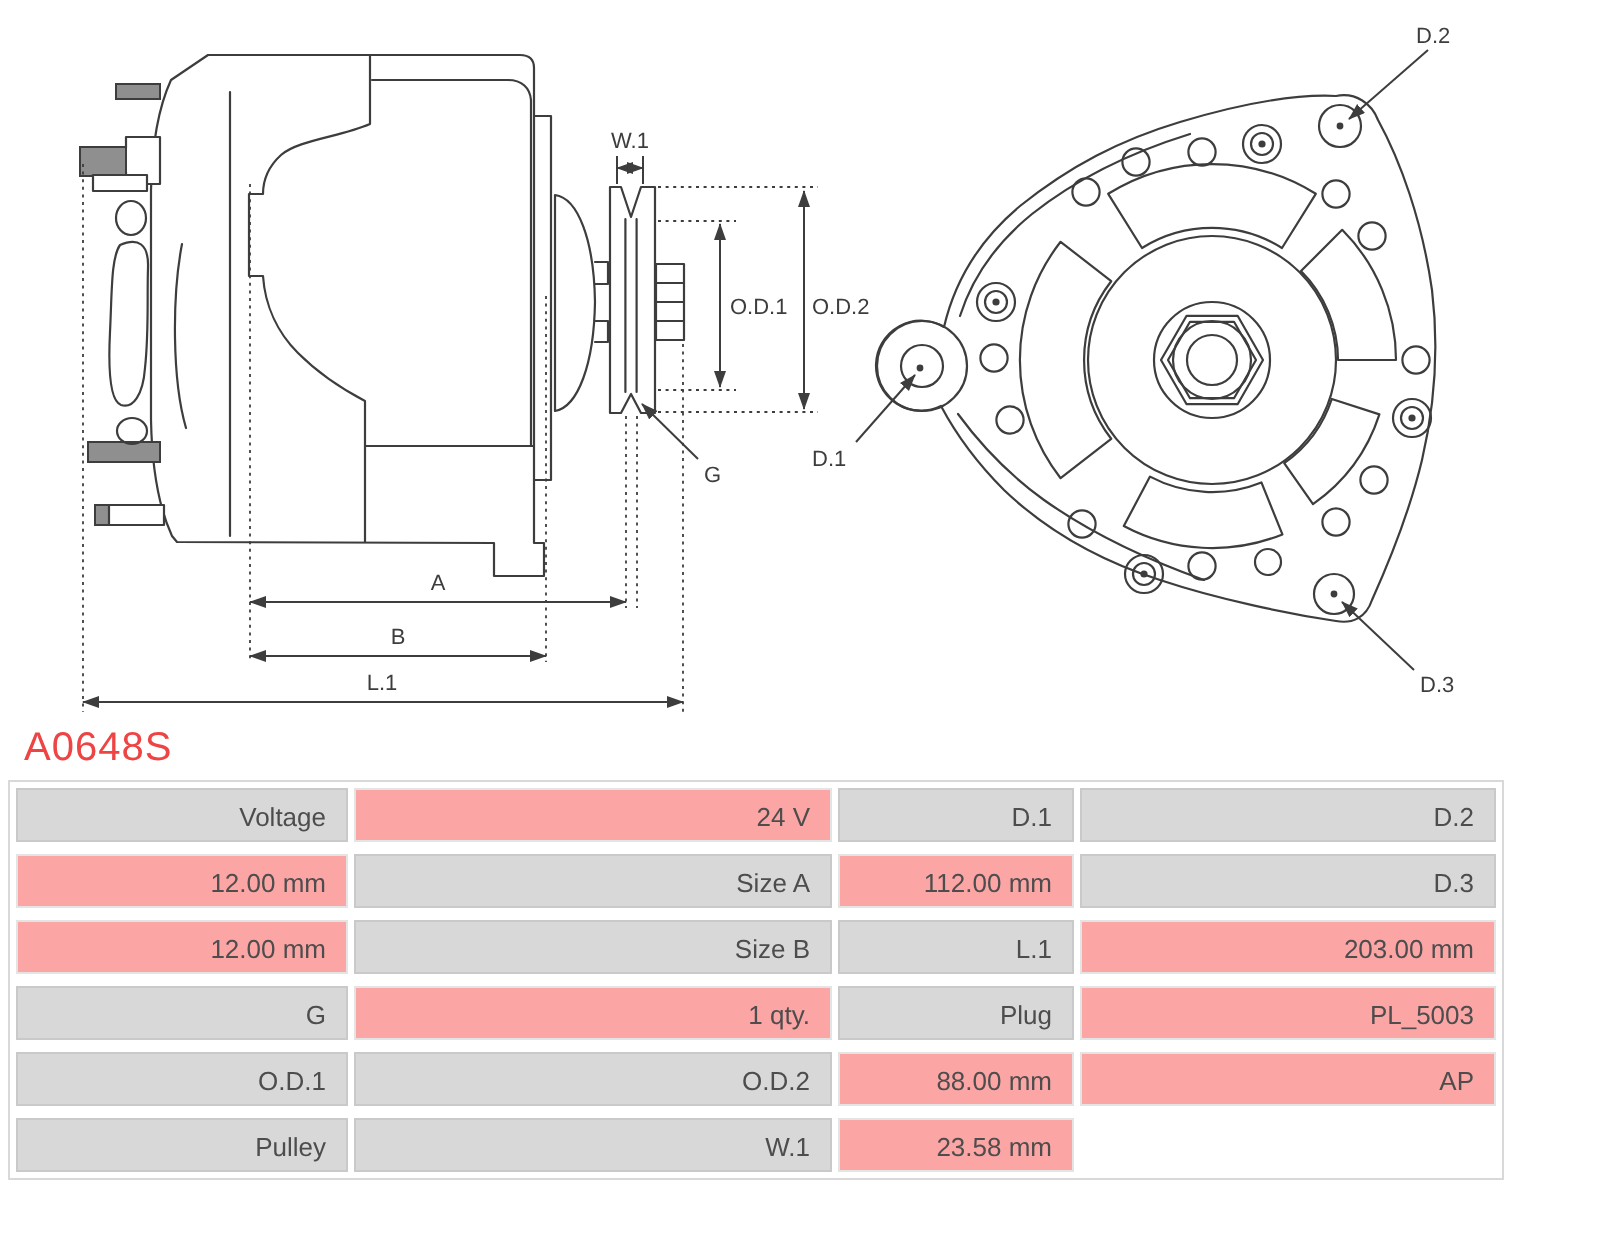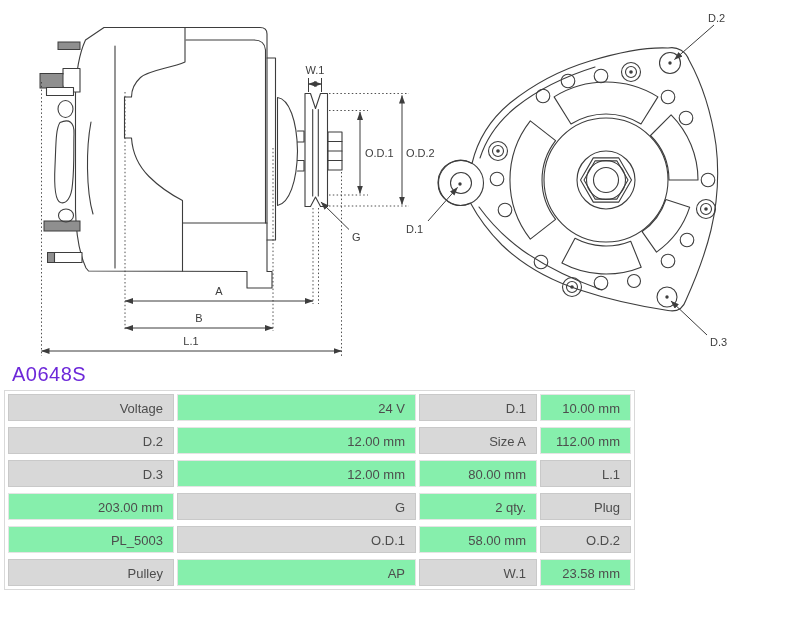--- a/index.html
+++ b/index.html
@@ -9,33 +9,33 @@
   }
   .drawing{position:absolute;left:0;top:0;}
   svg text{fill:#3d3d3d;font-size:11px;font-family:"Liberation Sans",sans-serif;}
   .ln{fill:none;stroke:#3d3d3d;stroke-width:1.1;stroke-linejoin:round;stroke-linecap:round;}
   .lnf{fill:#ffffff;stroke:#3d3d3d;stroke-width:1.1;stroke-linejoin:round;}
   .metal{fill:#8f8f8f;stroke:#3d3d3d;stroke-width:1;}
   .dim{fill:none;stroke:#3d3d3d;stroke-width:1;}
   .dot{fill:none;stroke:#3d3d3d;stroke-width:0.9;stroke-dasharray:1.5 2.3;}
   .title{
     position:absolute;left:12px;top:363px;font-size:20px;letter-spacing:0.5px;
-    color:#6d28d9;
+    color:#ef4444;
   }
   .spec-table{
-    position:absolute;left:4px;top:390px;width:631px;box-sizing:border-box;
+    position:absolute;left:4px;top:390px;width:748px;box-sizing:border-box;
     border:1px solid #d9d9d9;padding:3px;background:#ffffff;
     display:grid;grid-template-columns:166px 239px 118px 1fr;gap:6px 3px;
   }
   .cell{
     height:27px;line-height:27px;box-sizing:border-box;text-align:right;
     padding-right:10px;font-size:13px;color:#4d4d4d;white-space:nowrap;overflow:hidden;
   }
   .lbl{background:#d8d8d8;border:1px solid #c9c9c9;}
-  .val{background:#86efac;border:1px solid #e4e4e4;}
+  .val{background:#fca5a5;border:1px solid #e4e4e4;}
 </style>
 </head>
 <body>
 
 <div class="drawing">
 <svg width="800" height="362" viewBox="0 0 800 362" xmlns="http://www.w3.org/2000/svg">
   <defs>
     <marker id="ah" markerUnits="userSpaceOnUse" markerWidth="9" markerHeight="7" refX="8" refY="3" orient="auto-start-reverse">
       <path d="M0,0 L8.5,3 L0,6 Z" fill="#3d3d3d"></path>
     </marker>
@@ -204,40 +204,39 @@
   </g>
 </svg>
 </div>
 
 <div class="title">A0648S</div>
 
 <div class="spec-table">
   <div class="cell lbl">Voltage</div>
   <div class="cell val">24 V</div>
   <div class="cell lbl">D.1</div>
-  <div class="cell val">10.00 mm</div>
 
   <div class="cell lbl">D.2</div>
   <div class="cell val">12.00 mm</div>
 
   <div class="cell lbl">Size A</div>
   <div class="cell val">112.00 mm</div>
   <div class="cell lbl">D.3</div>
   <div class="cell val">12.00 mm</div>
 
-  <div class="cell val">80.00 mm</div>
+  <div class="cell lbl">Size B</div>
   <div class="cell lbl">L.1</div>
   <div class="cell val">203.00 mm</div>
 
   <div class="cell lbl">G</div>
-  <div class="cell val">2 qty.</div>
+  <div class="cell val">1 qty.</div>
   <div class="cell lbl">Plug</div>
   <div class="cell val">PL_5003</div>
 
   <div class="cell lbl">O.D.1</div>
-  <div class="cell val">58.00 mm</div>
   <div class="cell lbl">O.D.2</div>
-
+  <div class="cell val">88.00 mm</div>
+
+  <div class="cell val">AP</div>
   <div class="cell lbl">Pulley</div>
-  <div class="cell val">AP</div>
   <div class="cell lbl">W.1</div>
   <div class="cell val">23.58 mm</div>
 </div>
 
 </body></html>

